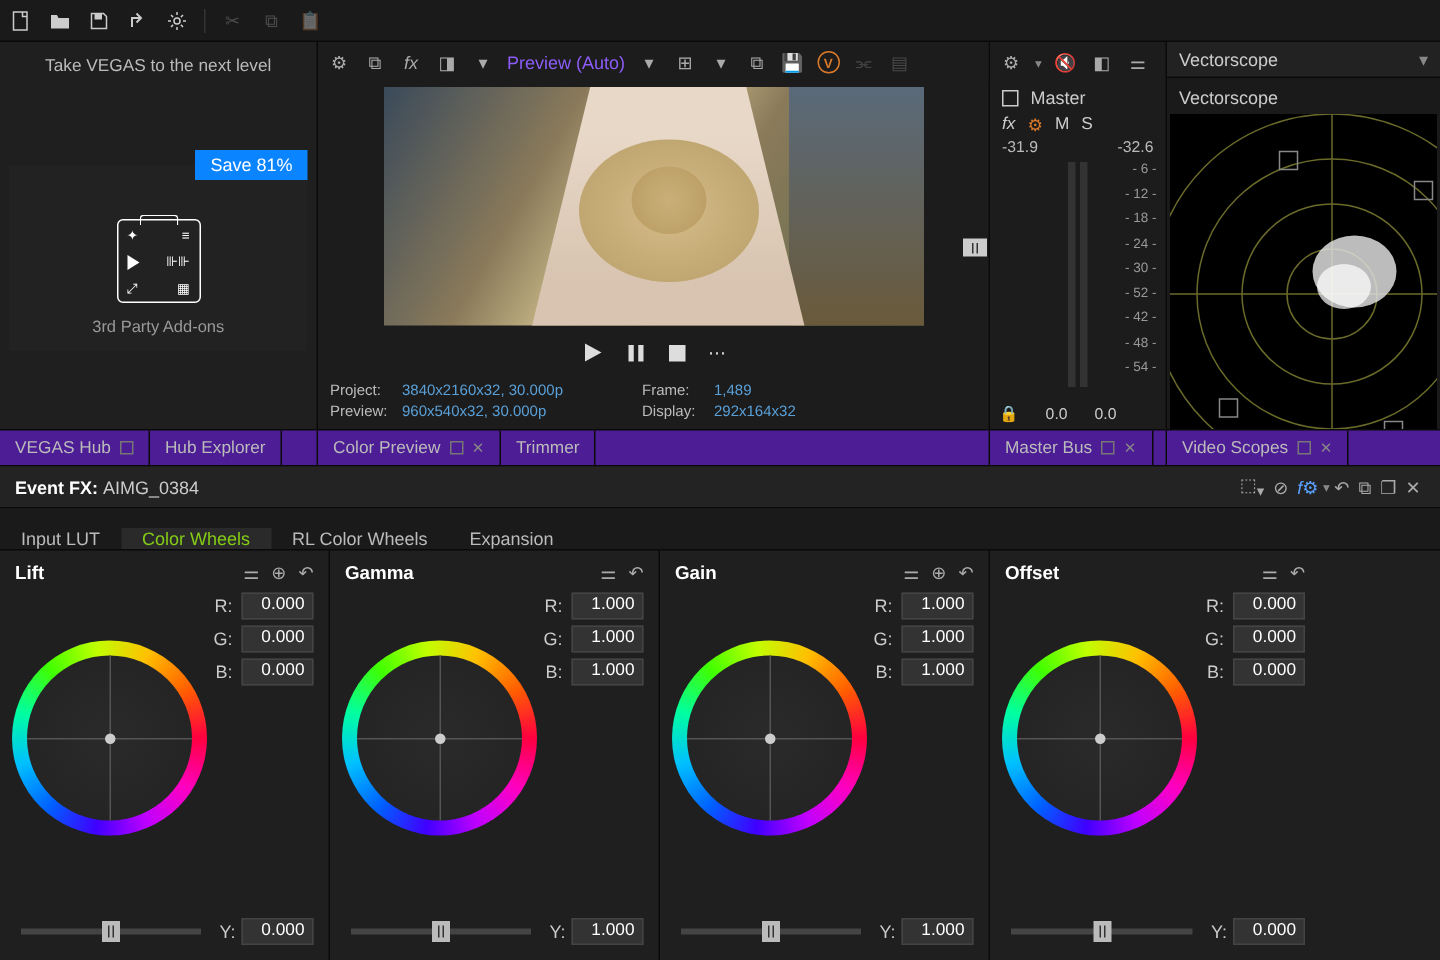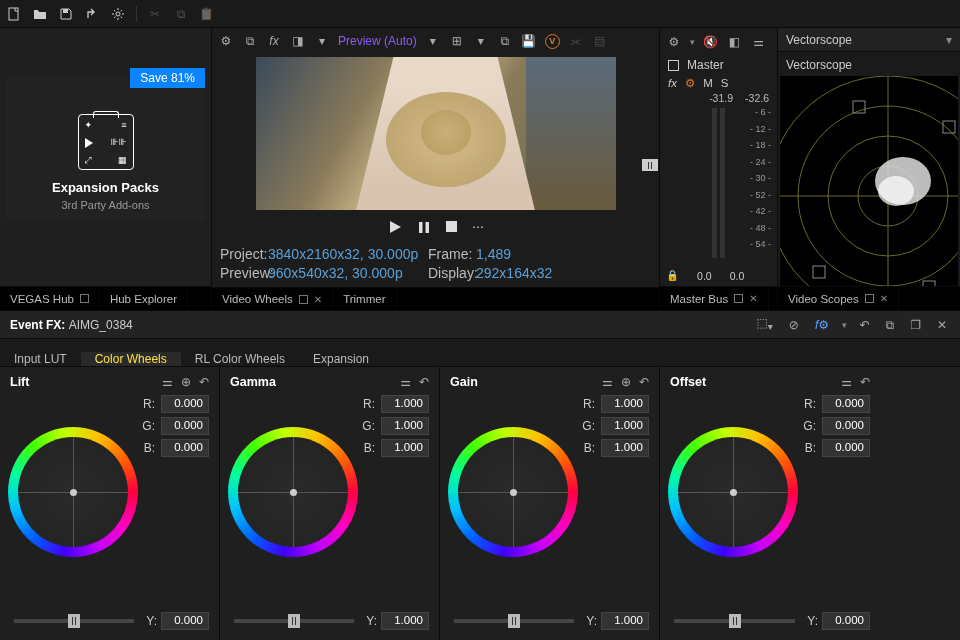--- a/index.html
+++ b/index.html
@@ -13,69 +13,69 @@
 .promo-txt{text-align:center;padding:10px 6px;color:#bbb;font-size:11.5px}
 .promo-card{margin:50px 6px 0;background:#222;position:relative;padding:30px 10px 10px;text-align:center}
 .save-badge{position:absolute;top:-10px;right:0;background:#0b84ff;color:#fff;padding:3px 10px;font-size:12px;font-weight:500}
 .pack-icon{width:56px;height:56px;margin:6px auto 10px;border:1.5px solid #fff;border-radius:4px;position:relative}
 .pack-icon::before{content:"";position:absolute;left:14px;right:14px;top:-4px;height:6px;border:1.5px solid #fff;border-bottom:none;border-radius:3px 3px 0 0}
 .pack-icon .row{position:absolute;left:6px;right:6px;display:flex;justify-content:space-between;font-size:9px;color:#fff}
 .pack-icon .r1{top:5px}.pack-icon .r2{top:22px}.pack-icon .r3{top:40px}
 .pack-icon .play{width:0;height:0;border-left:8px solid #fff;border-top:5px solid transparent;border-bottom:5px solid transparent;margin-top:1px}
 .pack-ttl{font-weight:600;color:#fff;font-size:13px;margin-top:8px}
 .pack-sub{color:#999;font-size:11px;margin-top:4px}
-.tab-strip{display:flex;background:#000000;border-top:1px solid #0a0a0a;height:24px;align-items:stretch}
+.tab-strip{display:flex;background:#4c1d95;border-top:1px solid #0a0a0a;height:24px;align-items:stretch}
 .tab{padding:0 10px;display:flex;align-items:center;gap:6px;color:#bbb;font-size:11.5px;border-right:1px solid #0a0a0a;cursor:pointer}
 .tab .pin{width:9px;height:9px;border:1px solid #777}
 .tab .x{color:#888;font-size:10px}
 .center-pane{width:448px;display:flex;flex-direction:column;background:#1c1c1c;border-right:1px solid #0a0a0a}
 .preview-tb{height:28px;display:flex;align-items:center;padding:0 6px;gap:8px;background:#1c1c1c}
 .pv-label{color:#8b5cf6;font-size:12px}
 .pv-icon{width:16px;height:16px;display:flex;align-items:center;justify-content:center;color:#aaa;cursor:pointer}
 .pv-icon.orange{color:#d97a2a;border:1px solid #d97a2a;border-radius:50%;width:15px;height:15px;font-size:9px;font-weight:bold}
 .pv-icon.dim{opacity:.3}
 .preview-img{margin:2px auto 0;width:360px;height:160px;background:linear-gradient(120deg,#3a4a5a 0%,#8a7a5a 30%,#c9b888 45%,#8a7a5a 60%,#5a6a4a 100%);position:relative;overflow:hidden}
 .hat{position:absolute;left:130px;top:35px;width:120px;height:95px;background:radial-gradient(ellipse 60px 48px at 50% 50%,#d4bc8a,#c0a670);border-radius:50%}
 .hat::after{content:"";position:absolute;left:35px;top:18px;width:50px;height:45px;background:radial-gradient(circle,#c9b078,#b89a60);border-radius:50%}
 .body{position:absolute;left:60px;top:0;width:260px;height:160px;background:linear-gradient(180deg,#e8d8c8 20%,#d8c4b0 80%);clip-path:polygon(30% 0,70% 0,85% 100%,15% 100%)}
 .bldg{position:absolute;right:0;top:0;width:90px;height:160px;background:linear-gradient(180deg,#5a6a7a,#6a5a3a)}
 .transport{display:flex;justify-content:center;align-items:center;gap:14px;height:36px}
 .tr-btn{color:#ddd;cursor:pointer;display:flex;align-items:center}
-.info-grid{padding:2px 8px 6px;font-size:14px;display:grid;grid-template-columns:48px 160px 48px 100px;row-gap:3px}
+.info-grid{padding:2px 8px 6px;font-size:10px;display:grid;grid-template-columns:48px 160px 48px 100px;row-gap:3px}
 .info-grid .lbl{color:#bbb}.info-grid .val{color:#5aa0d8}
 .meter-pane{width:118px;background:#1c1c1c;display:flex;flex-direction:column;border-right:1px solid #0a0a0a}
 .meter-tb{height:28px;display:flex;align-items:center;gap:8px;padding:0 6px}
 .master-row{display:flex;align-items:center;gap:8px;padding:2px 8px;font-size:12px}
 .sq{width:11px;height:11px;border:1.5px solid #ccc}
 .fx-row{display:flex;align-items:center;gap:8px;padding:2px 8px;font-size:11.5px}
 .gear-o{color:#d97a2a}
-.peak-row{display:flex;justify-content:flex-end;gap:12px;padding:0 8px;font-size:10.5px;color:#bbb}
+.peak-row{display:flex;justify-content:space-between;gap:12px;padding:0 8px;font-size:10.5px;color:#bbb}
 .meters{flex:1;display:flex;justify-content:center;gap:3px;padding:4px 0;position:relative}
 .meter-pair{display:flex;gap:3px}
 .meter{width:5px;height:150px;background:#333;position:relative}
 .handle{position:absolute;left:-18px;top:55px;width:16px;height:12px;background:#ccc;display:flex;align-items:center;justify-content:center}
 .handle::before,.handle::after{content:"";width:1px;height:7px;background:#333;margin:0 1px}
 .scale{position:absolute;right:6px;top:2px;font-size:9px;color:#999;line-height:16.5px;text-align:right}
 .meter-foot{display:flex;align-items:center;padding:4px 6px;gap:18px;font-size:10.5px}
 .lock{color:#999}
 .scope-pane{flex:1;background:#1a1a1a;display:flex;flex-direction:column}
 .scope-hd{height:24px;display:flex;align-items:center;padding:0 8px;background:#222;border-bottom:1px solid #0a0a0a;font-size:12px}
 .scope-hd .dd{margin-left:auto;color:#888}
 .scope-ttl{padding:6px 8px 4px;font-size:12px}
 .scope-canvas{flex:1;background:#000;margin:0 2px;position:relative;overflow:hidden}
 .scope-canvas svg{position:absolute;right:-60px;top:-10px}
 .fx-panel{height:330px;background:#1f1f1f;border-top:1px solid #0a0a0a;display:flex;flex-direction:column}
-.fx-hd{height:28px;display:flex;align-items:center;padding:0 10px;gap:10px;background:#232323;border-bottom:1px solid #0a0a0a}
+.fx-hd{height:28px;display:flex;align-items:center;padding:0 10px;background:#232323;border-bottom:1px solid #0a0a0a}
 .fx-hd .ttl{font-size:12px}.fx-hd b{color:#fff}
 .fx-hd .sp{flex:1}
 .fx-hd .ic{color:#aaa;cursor:pointer;padding:0 3px}
 .fx-hd .blue{color:#5aa0ff}
 .fx-tabs{height:28px;display:flex;align-items:flex-end;background:#1a1a1a;border-bottom:1px solid #0a0a0a}
 .fxtab{padding:0 14px;display:flex;align-items:center;font-size:12px;color:#bbb;cursor:pointer}
-.fxtab.active{background:#2a2a2a;color:#fde047}
+.fxtab.active{background:#2a2a2a;color:#84cc16}
 .wheels-row{flex:1;display:flex}
 .wheel-cell{width:220px;border-right:1px solid #0a0a0a;padding:8px 10px;display:flex;flex-direction:column;position:relative}
 .wheel-cell:last-child{border-right:none}
 .wc-hd{display:flex;align-items:center;margin-bottom:6px}
 .wc-hd .nm{font-weight:600;font-size:12.5px;color:#fff}
 .wc-hd .sp{flex:1}
 .wc-hd .ic{color:#aaa;margin-left:8px;cursor:pointer;font-size:12px}
 .wc-body{display:flex;gap:8px;flex:1}
 .rgb-col{width:70px;display:flex;flex-direction:column;gap:4px;margin-left:auto}
 .rgb-row{display:flex;align-items:center;gap:6px;justify-content:flex-end}
@@ -131,37 +131,37 @@
     </span>
   <span class="tb-sep"></span>
   <span class="tb-icon dim">✂</span>
   <span class="tb-icon dim">⧉</span>
   <span class="tb-icon dim">📋</span>
 </div>
 
 <div class="main-row">
 
   <div class="left-pane">
+    <div class="promo-txt">Take VEGAS to the next level</div>
     <div class="promo-card">
       <div class="save-badge">Save 81%</div>
       <div class="pack-icon">
         <div class="row r1">
             <span>✦</span>
             <span>≡</span>
           </div>
         <div class="row r2">
             <div class="play"></div>
             <span>⊪⊪</span>
           </div>
         <div class="row r3">
             <span>⤢</span>
             <span>▦</span>
           </div>
       </div>
-      <div class="pack-ttl">Expansion Packs</div>
       <div class="pack-sub">3rd Party Add-ons</div>
     </div>
     <div style="flex:1"></div>
     <div class="tab-strip">
       <div class="tab">
           <span>VEGAS Hub</span>
           <span class="pin"></span>
         </div>
       <div class="tab">
           <span>Hub Explorer</span>
@@ -217,21 +217,21 @@
         <span class="val">3840x2160x32, 30.000p</span>
       <span class="lbl">Frame:</span>
         <span class="val">1,489</span>
       <span class="lbl">Preview:</span>
         <span class="val">960x540x32, 30.000p</span>
       <span class="lbl">Display:</span>
         <span class="val">292x164x32</span>
     </div>
     <div class="tab-strip">
       <div class="tab">
-          <span>Video Wheels</span>
+          <span>Color Preview</span>
           <span class="pin"></span>
           <span class="x">✕</span>
         </div>
       <div class="tab">
           <span>Trimmer</span>
         </div>
     </div>
   </div>
 
   <div class="meter-pane">

